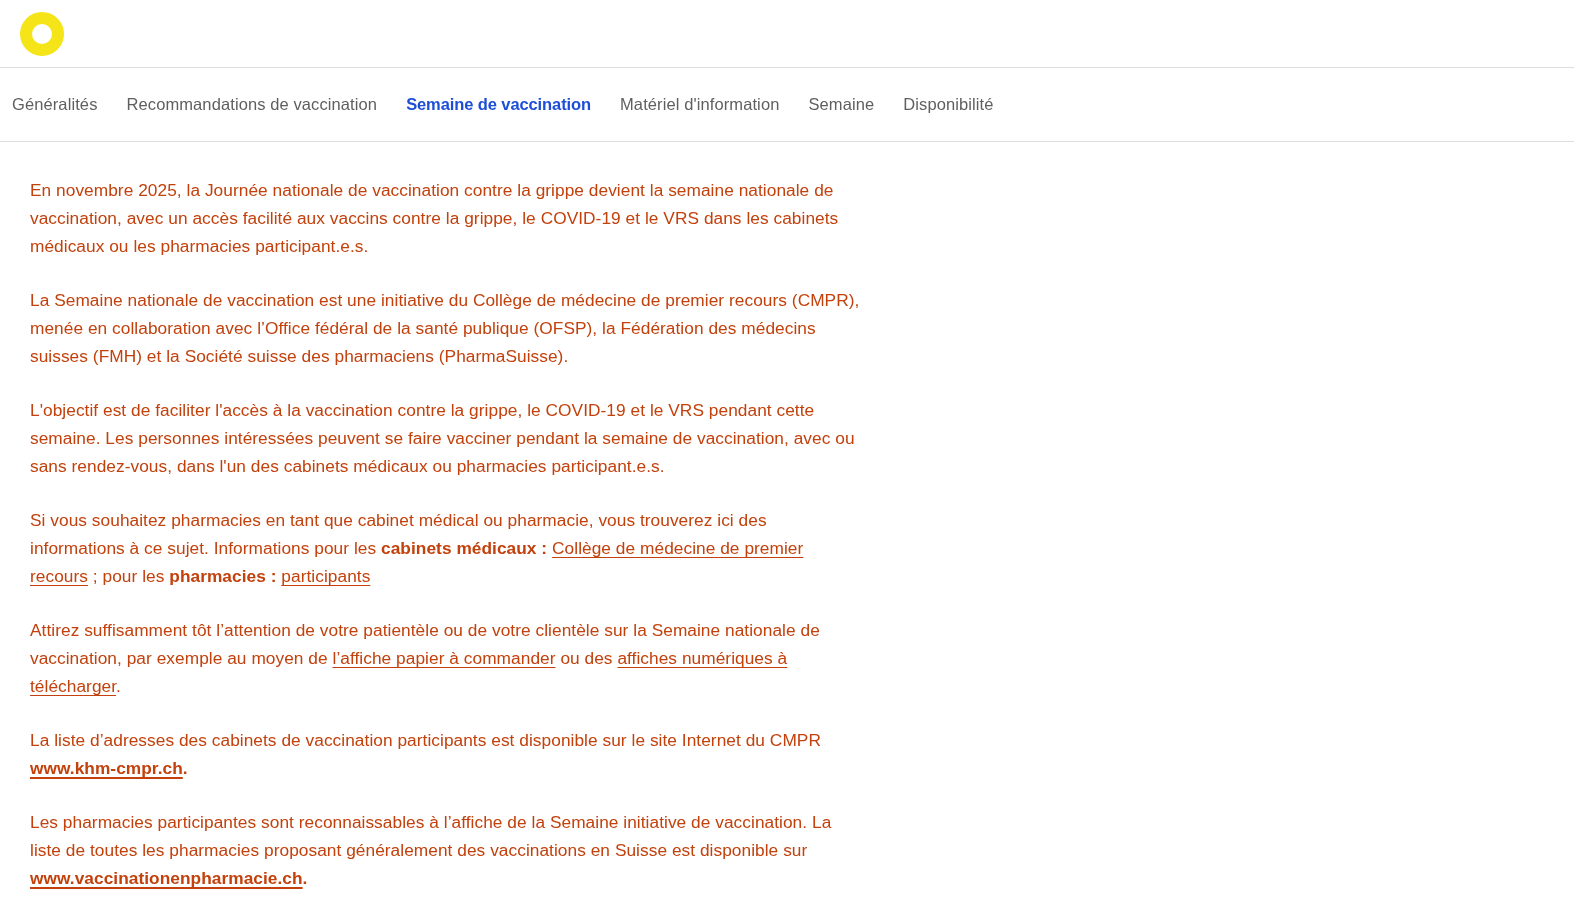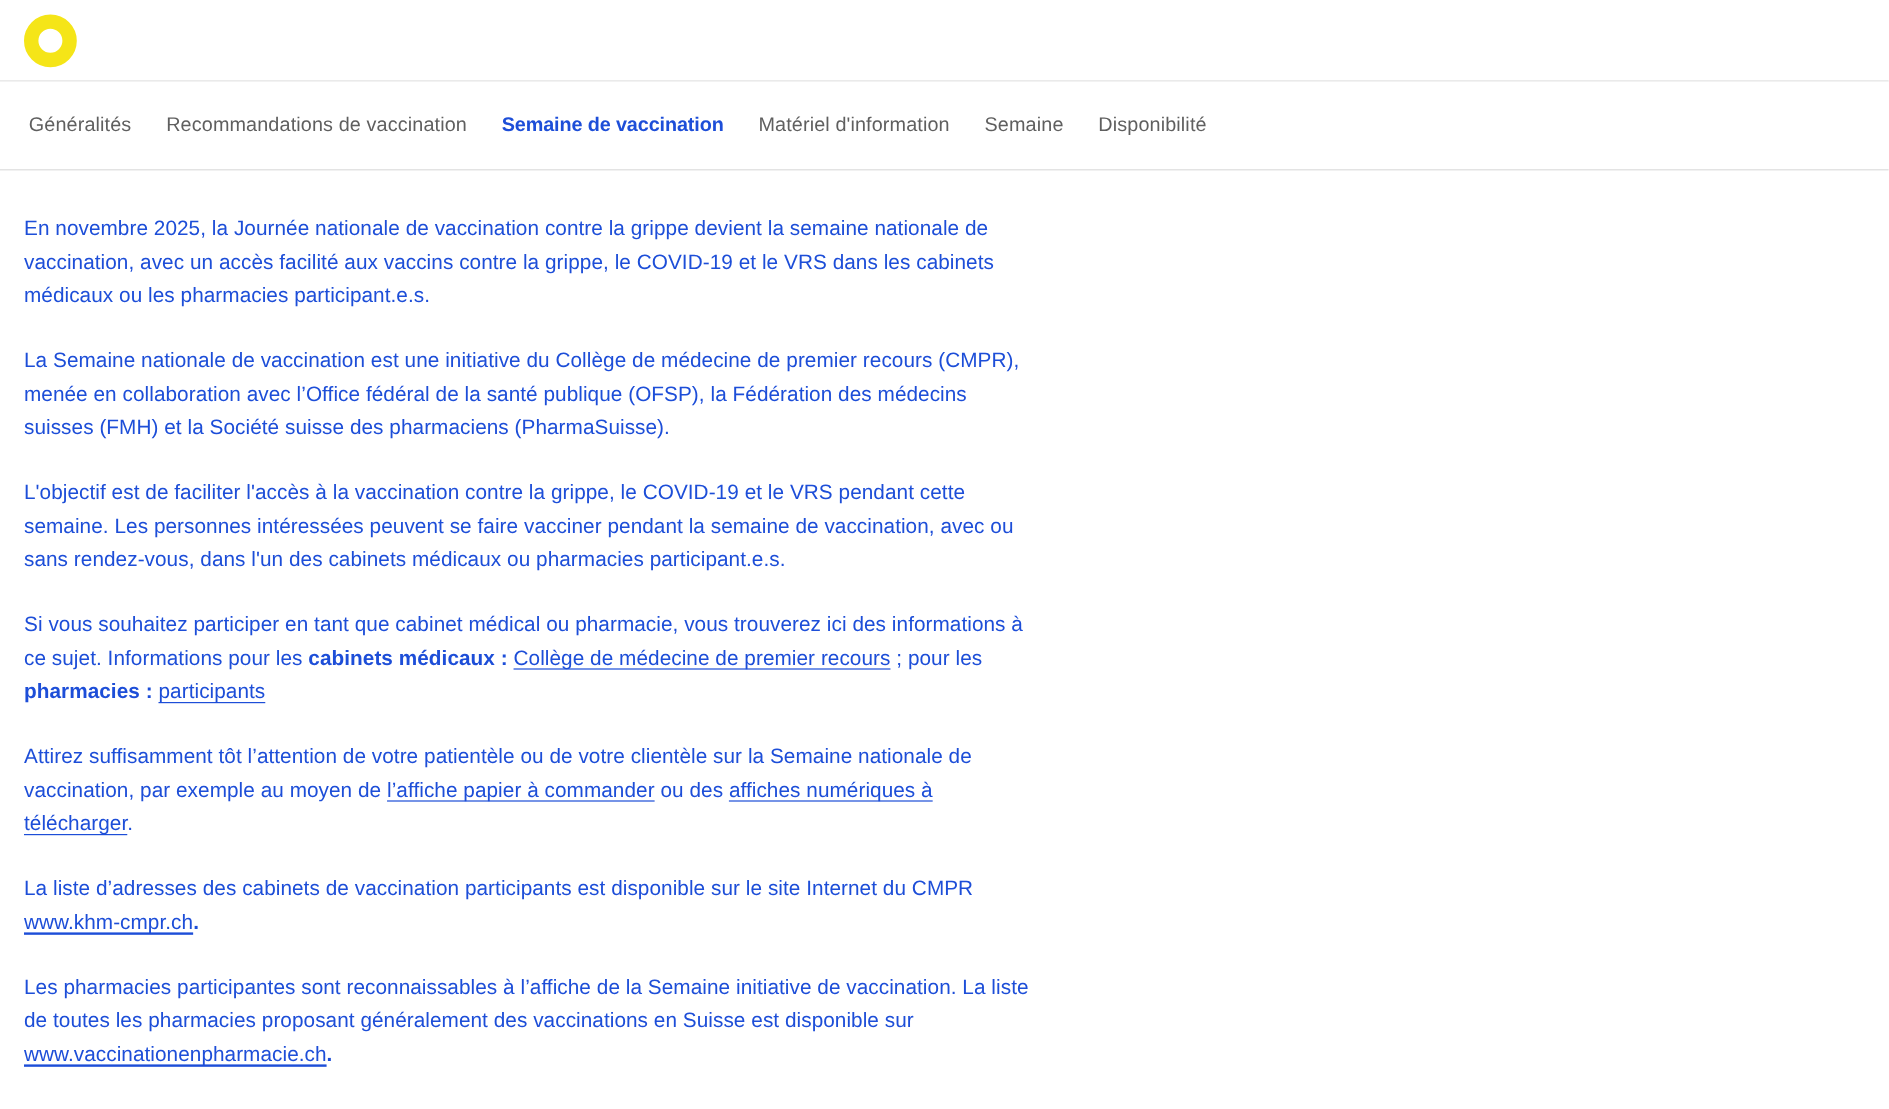--- a/index.html
+++ b/index.html
@@ -36,21 +36,21 @@
     display: block;
     flex: 0 0 auto;
   }
 
   
   .nav-bar {
     height: 74px;
     border-bottom: 1px solid #dddddd;
     display: flex;
     align-items: center;
-    padding: 0 24px;
+    padding: 0 12px;
     background: #ffffff;
   }
   .nav-list {
     display: flex;
     align-items: center;
     gap: 29px;
     list-style: none;
     margin: 0;
     padding: 0;
   }
@@ -88,40 +88,40 @@
   .page-title {
     margin: 0;
     font-size: 53px;
     line-height: 1.06;
     font-weight: 800;
     letter-spacing: -1.5px;
     color: #050505;
   }
 
   .body-text p {
-    margin: 0 0 26px 0;
+    margin: 0 0 26px 10px;
     font-size: 17.3px;
     line-height: 1.62;
-    color: #1d4ed8;
+    color: #c2410c;
     letter-spacing: 0.05px;
   }
   .body-text p:last-child { margin-bottom: 0; }
 
   .body-text b,
   .body-text strong {
     font-weight: 700;
   }
   .body-text a {
     color: inherit;
     text-decoration: underline;
     text-underline-offset: 2.5px;
     text-decoration-thickness: 1px;
   }
   .body-text a.bold-link {
-    font-weight: 400;
+    font-weight: 700;
     text-decoration-thickness: 1.6px;
   }
 </style>
 </head>
 <body>
 
 <header class="header-bar">
   <span class="logo"></span>
 </header>
 
@@ -147,21 +147,21 @@
 
 
     <p>
       <span>La Semaine nationale de vaccination est une initiative du Collège de médecine de premier recours (CMPR), menée en collaboration avec l’Office fédéral de la santé publique (OFSP), la Fédération des médecins suisses (FMH) et la Société suisse des pharmaciens (PharmaSuisse).</span>
     </p>
 
     <p>
       <span>L'objectif est de faciliter l'accès à la vaccination contre la grippe, le COVID-19 et le VRS pendant cette semaine. Les personnes intéressées peuvent se faire vacciner pendant la semaine de vaccination, avec ou sans rendez-vous, dans l'un des cabinets médicaux ou pharmacies participant.e.s.</span>
     </p>
 
-    <p><span>Si vous souhaitez participer en tant que cabinet médical ou pharmacie, vous trouverez ici des informations à ce sujet. Informations pour les </span><b>cabinets médicaux :</b> <a href="#">Collège de médecine de premier recours</a> <span>; pour les </span><b>pharmacies :</b> <a href="#">participants</a></p>
+    <p><span>Si vous souhaitez pharmacies en tant que cabinet médical ou pharmacie, vous trouverez ici des informations à ce sujet. Informations pour les </span><b>cabinets médicaux :</b> <a href="#">Collège de médecine de premier recours</a> <span>; pour les </span><b>pharmacies :</b> <a href="#">participants</a></p>
 
     <p><span>Attirez suffisamment tôt l’attention de votre patientèle ou de votre clientèle sur la Semaine nationale de vaccination, par exemple au moyen de </span><a href="#">l’affiche papier à commander</a> <span>ou des </span><a href="#">affiches numériques à télécharger</a><span>.</span></p>
 
     <p><span>La liste d’adresses des cabinets de vaccination participants est disponible sur le site Internet du CMPR </span><a href="#" class="bold-link">www.khm-cmpr.ch</a><b>.</b></p>
 
     <p><span>Les pharmacies participantes sont reconnaissables à l’affiche de la Semaine initiative de vaccination. La liste de toutes les pharmacies proposant généralement des vaccinations en Suisse est disponible sur </span><a href="#" class="bold-link">www.vaccinationenpharmacie.ch</a><b>.</b></p>
 
   </div>
 </main>
 

